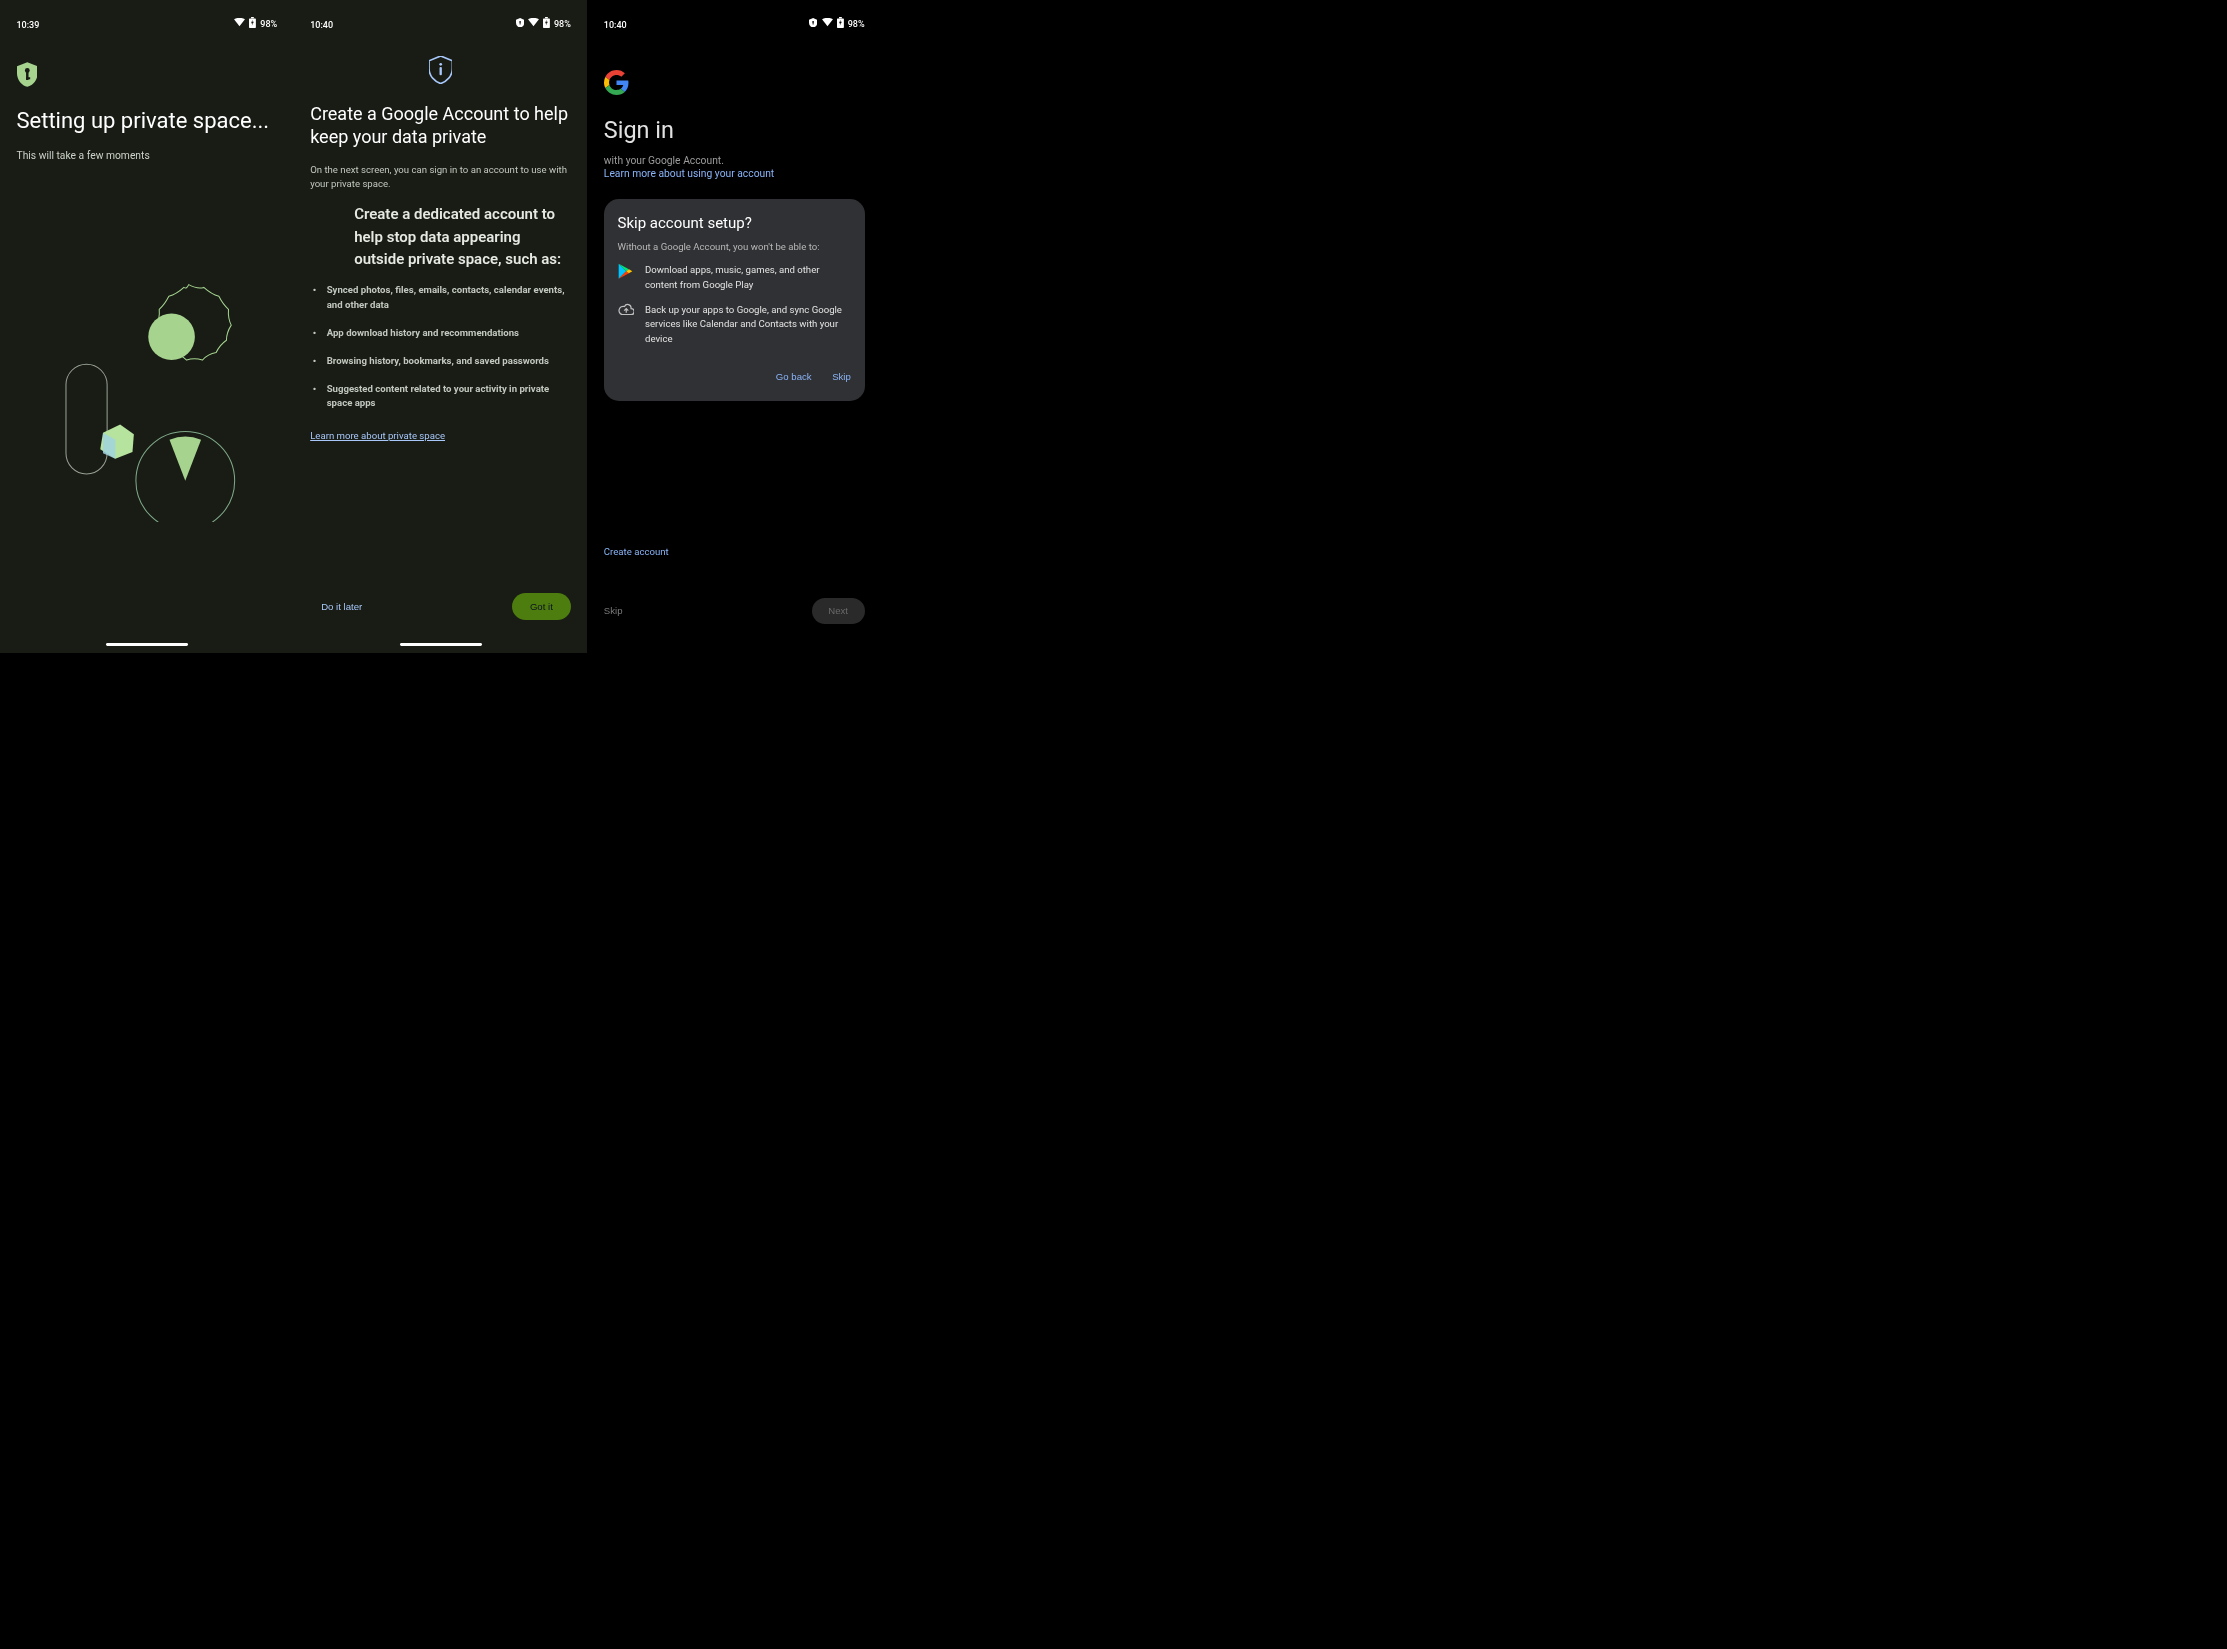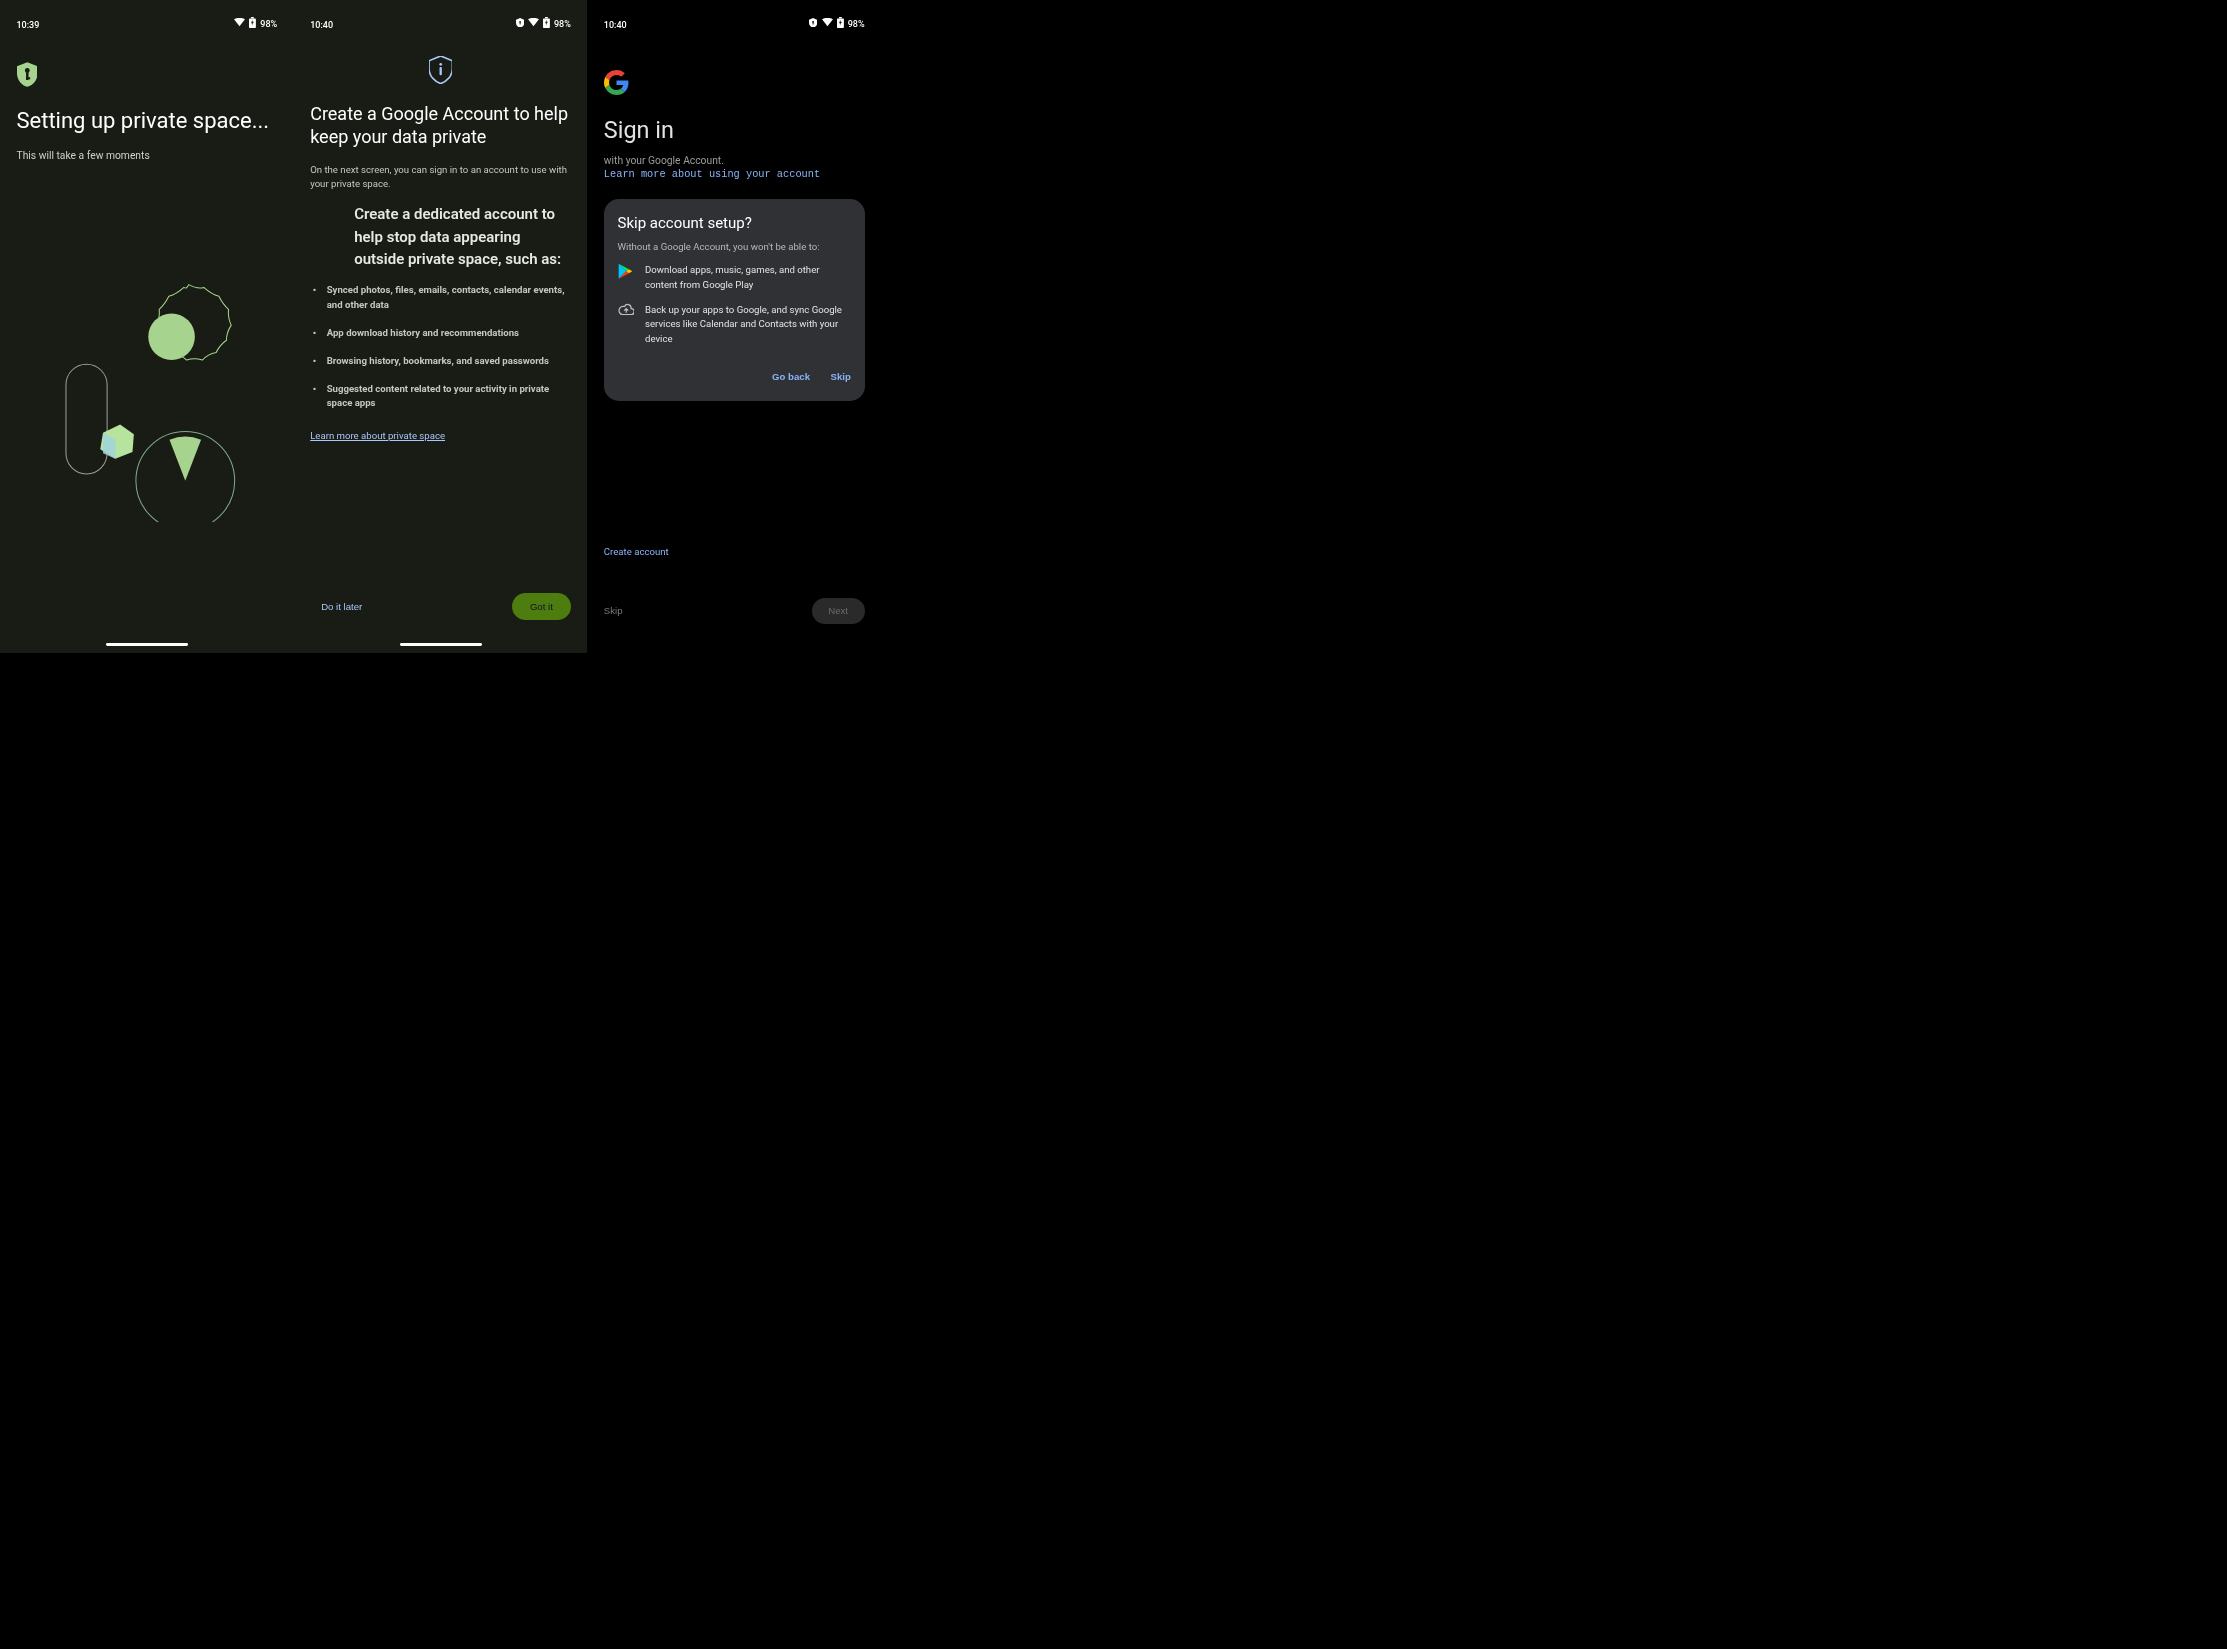--- a/index.html
+++ b/index.html
@@ -108,33 +108,33 @@
       border-radius: 15px;
       font-size: 9.6px;
       font-weight: 500;
       cursor: pointer;
     }
 
     
     .g-logo { margin-top: 40px; }
     .s3-title { font-size: 23.4px; font-weight: 400; color: #e2e2e2; margin-top: 18px; }
     .s3-sub { font-size: 10.3px; color: #9c9c9c; margin-top: 9.6px; }
-    .s3-learn { font-size: 10.3px; color: #8ab4f8; margin-top: 12px; cursor: pointer; font-family: Liberation Mono, monospace; }
+    .s3-learn { font-size: 10.3px; color: #8ab4f8; margin-top: 12px; cursor: pointer; }
     .modal {
       background: #303134;
       border-radius: 15px;
       padding: 15px 13.7px;
       margin-top: 19px;
     }
     .modal-title { font-size: 15px; font-weight: 400; color: #fff; }
     .modal-sub { font-size: 9.6px; color: #b7b7b7; margin-top: 9.6px; }
     .modal-row { display: flex; gap: 11px; margin-top: 11px; align-items: flex-start; }
     .modal-row-text { font-size: 9.6px; color: #e4e4e4; line-height: 1.5; }
     .modal-btns { display: flex; justify-content: flex-end; gap: 20.6px; margin-top: 25px; margin-bottom: 4.1px; }
-    .modal-btn { font-size: 9.6px; color: #8ab4f8; background: none; border: none; cursor: pointer; font-weight: bold; }
+    .modal-btn { font-size: 9.6px; color: #8ab4f8; background: none; border: none; cursor: pointer; }
     .create-acct {
       position: absolute;
       bottom: 96px;
       left: 16.5px;
       font-size: 9.6px;
       color: #8ab4f8;
       cursor: pointer;
     }
     .s3-bottom {
       position: absolute;

